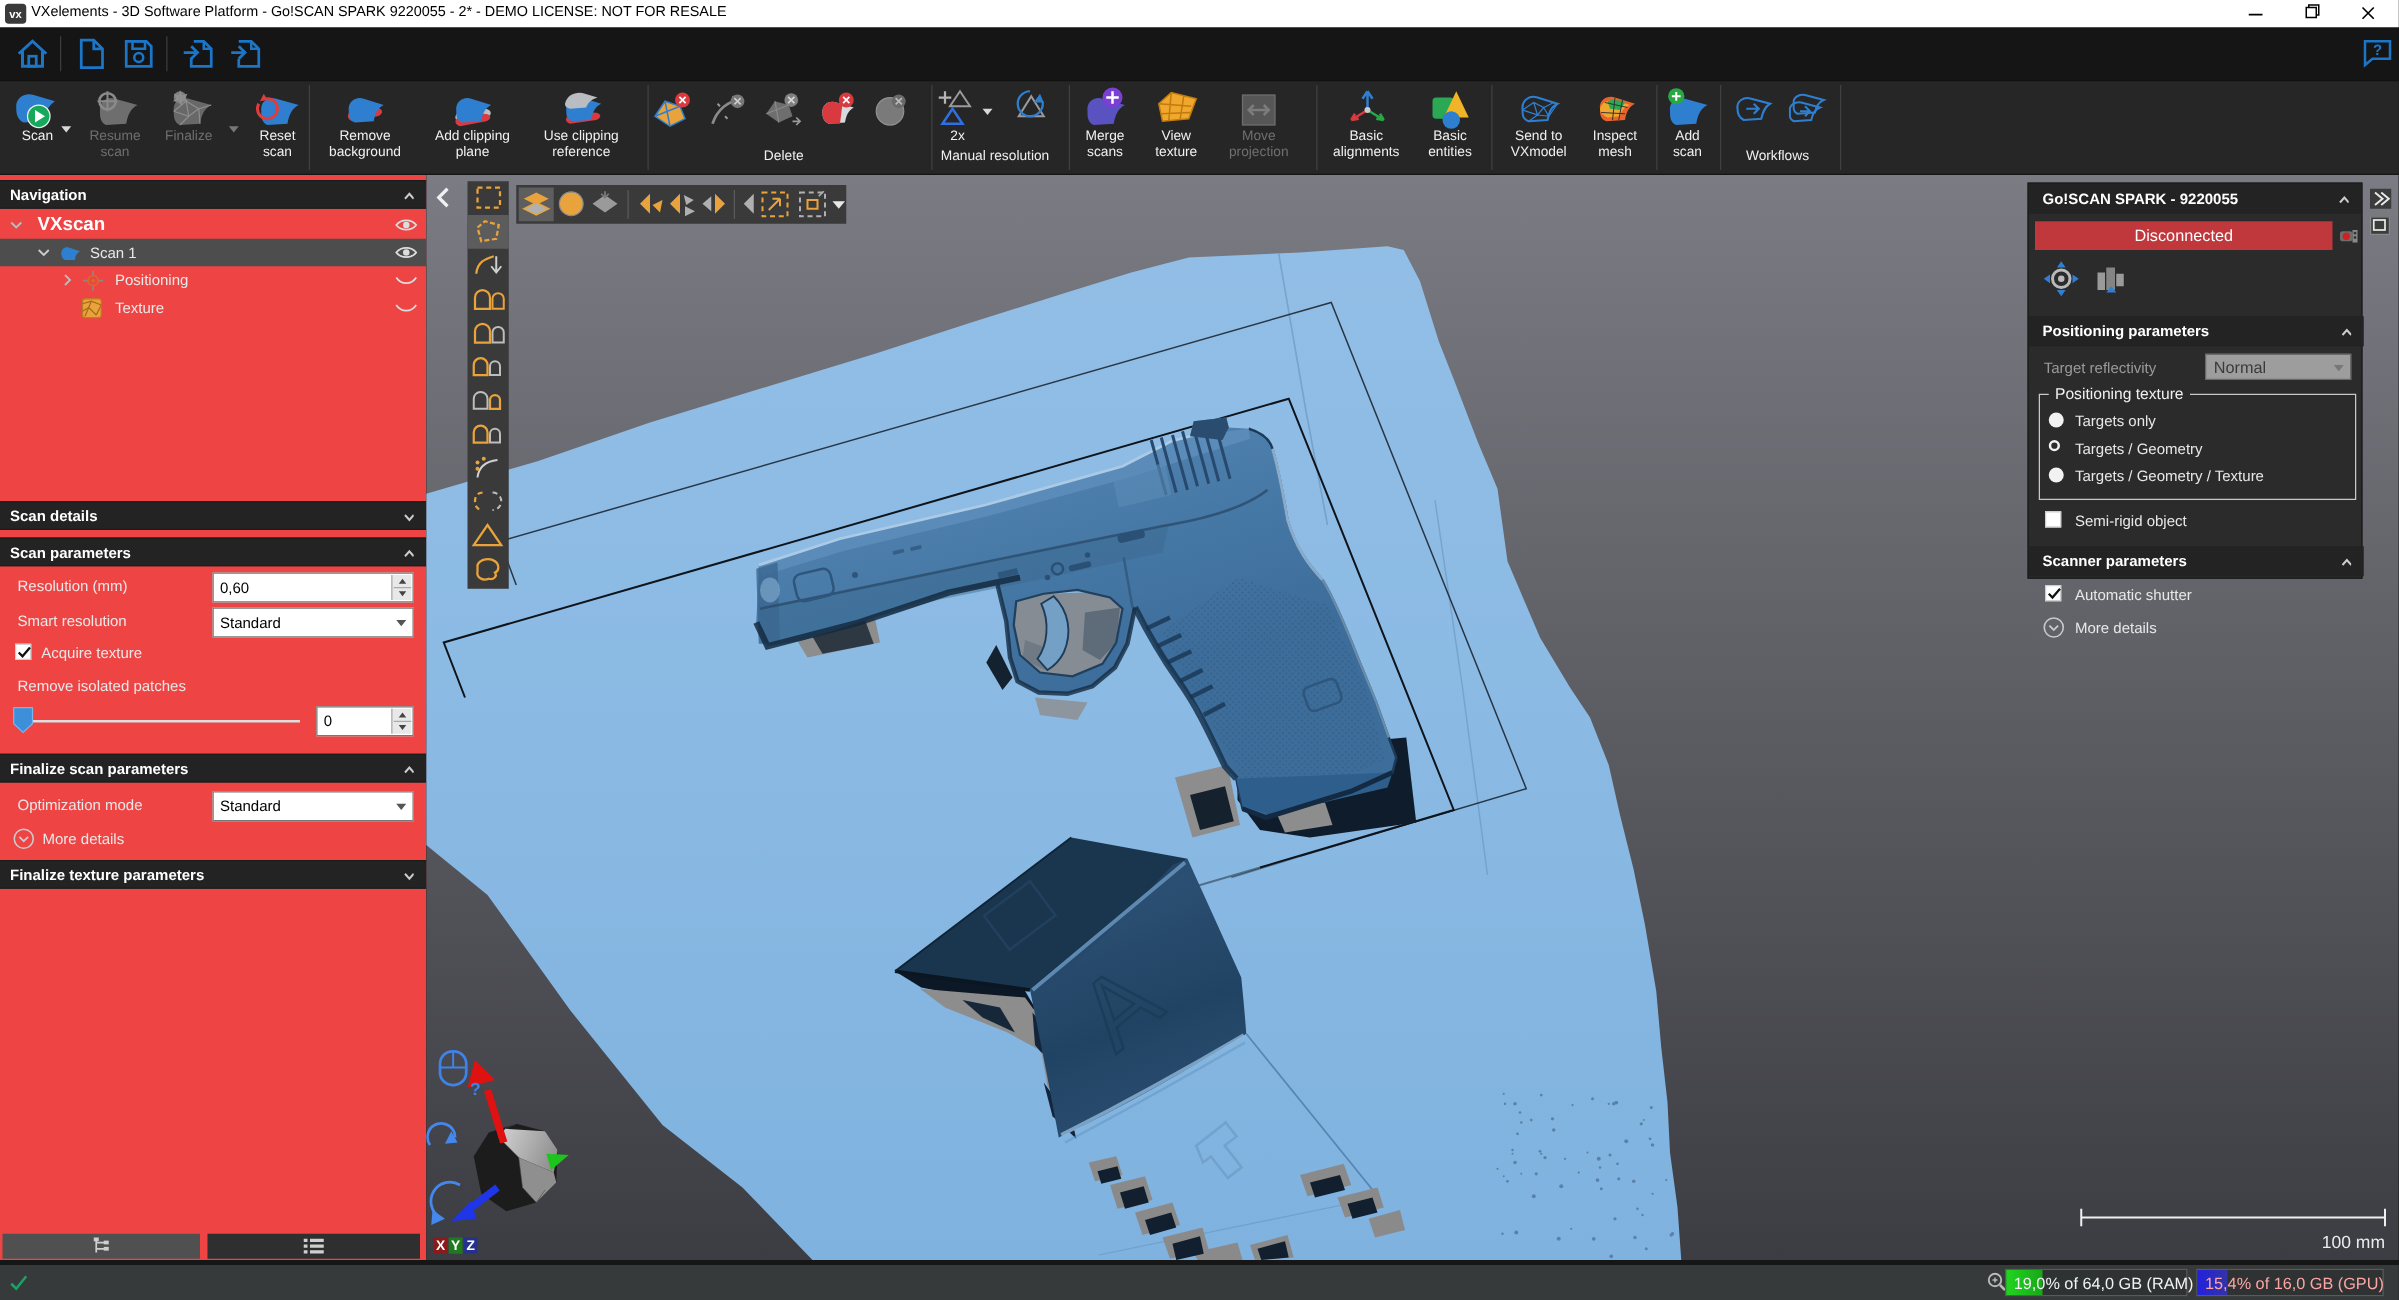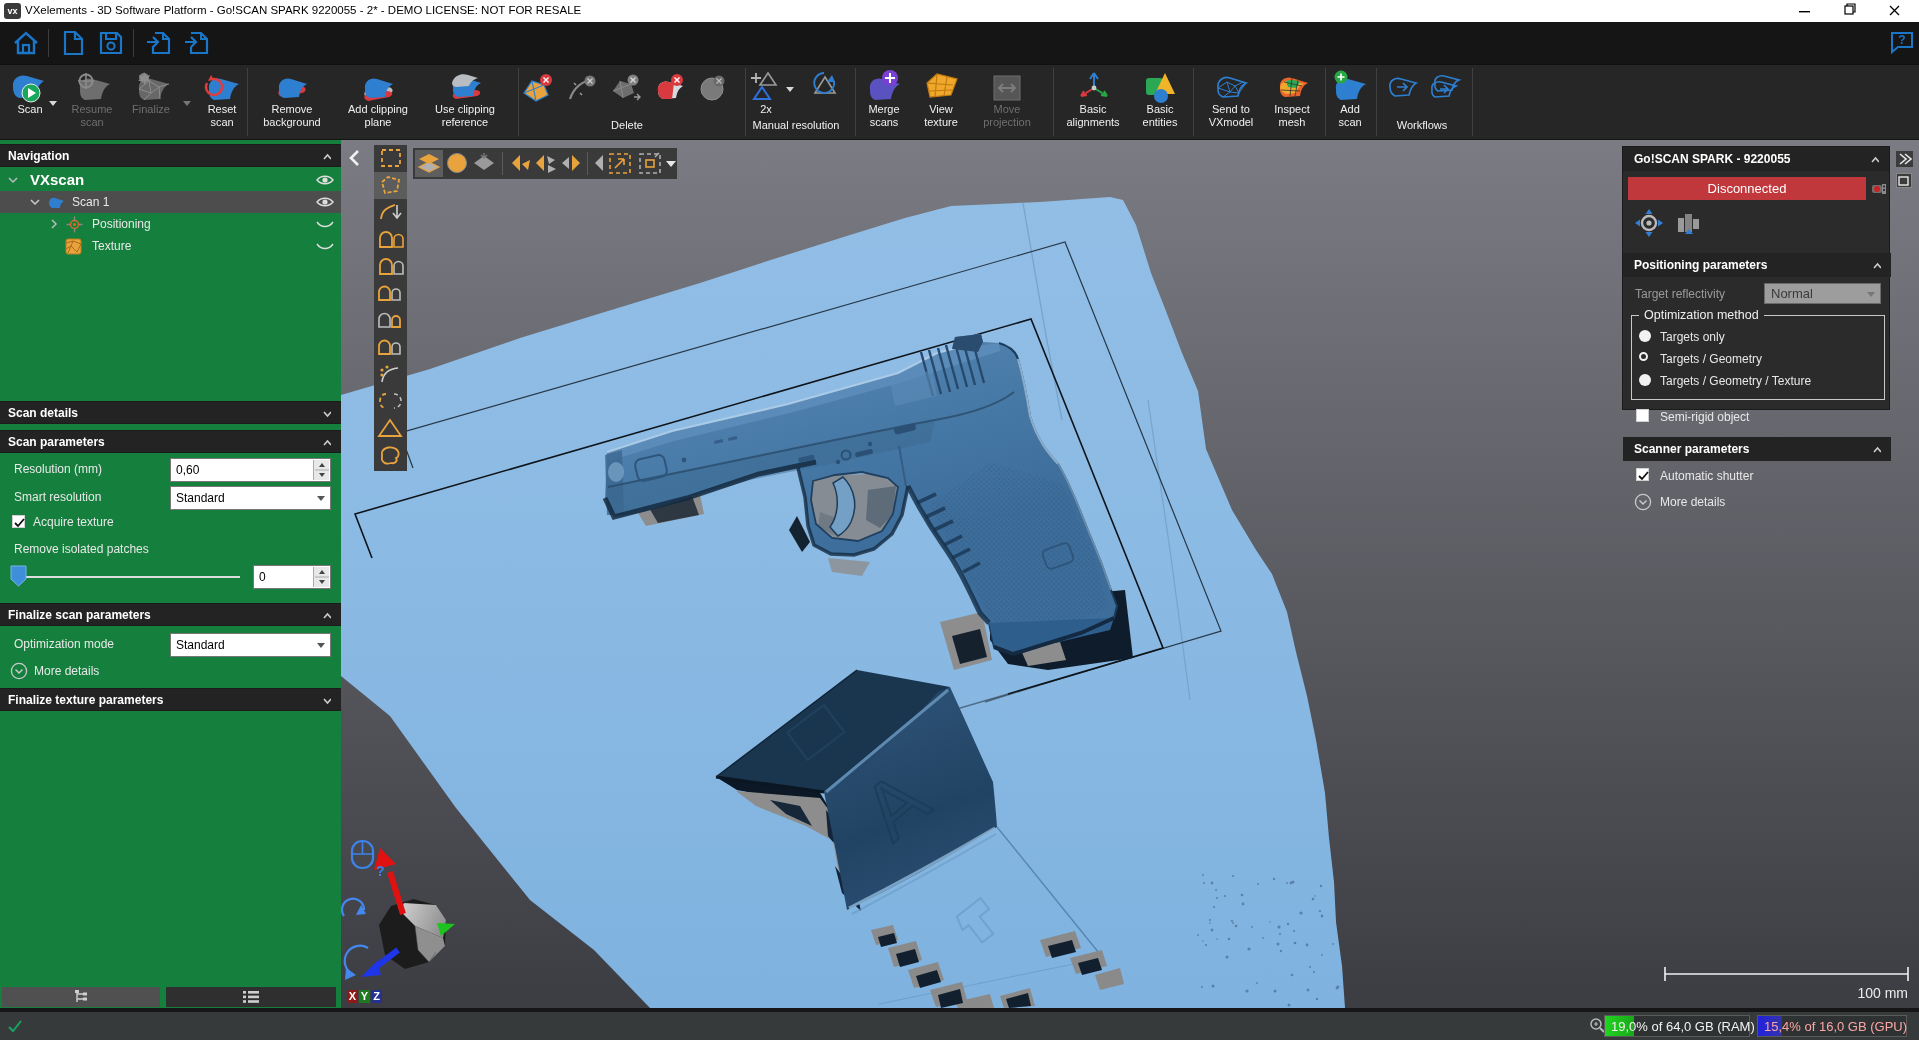--- a/index.html
+++ b/index.html
@@ -12,21 +12,21 @@
 #titlebar .winbtn { position:absolute; top:0; height:22px; color:#000; font-size:13px; text-align:center; }
 #menubar { position:absolute; left:0; top:22px; width:1919px; height:42px; background:#151515; }
 #menubar .menu { position:absolute; top:13px; color:#f2f2f2; font-size:13.5px;margin-top:37px; }
 #menubar .msep { position:absolute; top:7px; width:1px; height:28px; background:#3c3c3c; }
 #toolbar { position:absolute; left:0; top:64px; width:1919px; height:76px; background:#262626; border-top:1px solid #111; border-bottom:1px solid #141414; }
 #toolbar .sep { position:absolute; top:3px; width:1px; height:68px; background:#404040; }
 .tlbl { position:absolute; color:#f0f0f0; font-size:11px; text-align:center; line-height:12.5px; }
 .tlbl.dis { color:#6f6f6f; }
 .caret { position:absolute; width:0; height:0; border-left:4px solid transparent; border-right:4px solid transparent; border-top:5px solid #d8d8d8; }
 .caret.dis { border-top-color:#777; }
-#leftpanel { position:absolute; left:0; top:140px; width:341px; height:868px; background:#15803d;text-decoration:underline; }
+#leftpanel { position:absolute; left:0; top:140px; width:341px; height:868px; background:#ef4444;text-decoration:underline; }
 .phead { position:absolute; left:0; width:341px; height:23px; background:#232323; color:#fff; font-size:12px; font-weight:bold; line-height:23px; padding-left:8px; border-bottom:1px solid #1c1c1c; border-top:1px solid #1c1c1c;}
 .chev { position:absolute; right:10px; top:8px; width:8px; height:8px; }
 .lbl { position:absolute; color:#e8e8e8; font-size:12px; }
 .lbl.gray { color:#9a9a9a;text-align:center; }
 .inp { position:absolute; background:#fff; color:#000; font-size:12px; border:1px solid #777; }
 .spin { position:absolute; right:1px; top:1px; width:16px; height:20px; background:#e8e8e8; border-left:1px solid #aaa; }
 .ddchev { position:absolute; right:5px; top:9px; width:0; height:0; border-left:4px solid transparent; border-right:4px solid transparent; border-top:5px solid #555; }
 .cb { position:absolute; width:13px; height:13px; background:#fff; border:1px solid #d0d0d0; }
 #statusbar { position:absolute; left:0; top:1012px; width:1919px; height:28px; background:#373a3a; }
 #viewport { position:absolute; left:341px; top:140px; width:1578px; height:868px; }
@@ -754,21 +754,21 @@
   <svg width="17" height="16">
         <path d="M4 3 L10 8 L4 13 M9 3 L15 8 L9 13" fill="none" stroke="#e8e8e8" stroke-width="1.6"></path>
       </svg>
 </div>
 <div class="abs" style="left:1555px;top:33px;width:16px;height:15px;background:#3c3c3c;border:1px solid #888">
   <svg width="14" height="13">
         <rect x="2" y="2" width="9" height="8" fill="none" stroke="#e8e8e8" stroke-width="1.4"></rect>
       </svg>
 </div>
 </div>
-<div id="rightpanel" style="height:264px">
+<div id="rightpanel" style="height:317px">
   <div class="rphead">Go!SCAN SPARK - 9220055
     <svg class="chev" style="top:9px" width="9" height="8">
         <path d="M1 6 L4.5 2 L8 6" stroke="#ccc" stroke-width="1.6" fill="none"></path>
       </svg>
   </div>
   <div class="abs" style="left:5px;top:30px;width:238px;height:23px;background:#c0373c;color:#fff;font-size:13px;text-align:center;line-height:23px">Disconnected</div>
   <svg class="abs" style="left:247px;top:33px" width="18" height="17">
       <rect x="2" y="5" width="10" height="8" rx="2" fill="#6e6e6e"></rect>
       <circle cx="7" cy="9" r="3" fill="#cc2222"></circle>
       <rect x="12" y="4" width="4" height="10" fill="#8a8a8a"></rect>
@@ -789,21 +789,21 @@
   <div class="rphead" style="position:absolute;left:0;top:106px;width:268px">Positioning parameters
     <svg class="chev" style="top:9px" width="9" height="8">
         <path d="M1 6 L4.5 2 L8 6" stroke="#ccc" stroke-width="1.6" fill="none"></path>
       </svg>
   </div>
   <div class="lbl gray" style="left:12px;top:140px">Target reflectivity</div>
   <div class="abs" style="left:141px;top:136px;width:117px;height:21px;background:#9d9d9d;border:1px solid #6a6a6a;color:#3a3a3a;font-size:13px;line-height:20px;padding-left:6px">Normal
     <div class="ddchev" style="top:8px;border-top-color:#777"></div>
   </div>
   <div class="abs" style="left:8px;top:168px;width:254px;height:85px;border:1px solid #c8c8c8"></div>
-  <div class="abs" style="left:16px;top:161px;background:#2b2b2b;padding:0 5px;color:#f0f0f0;font-size:12.5px">Optimization method</div>
+  <div class="abs" style="left:16px;top:161px;background:#2b2b2b;padding:0 5px;color:#f0f0f0;font-size:12.5px">Positioning texture</div>
   <div class="radio" style="left:16px;top:183px"></div>
   <div class="lbl" style="left:37px;top:183px">Targets only</div>
   <div class="radio" style="left:16px;top:205px;background:#2b2b2b;border:2.5px solid #f2f2f2;width:9px;height:9px"></div>
   <div class="lbl" style="left:37px;top:205px">Targets / Geometry</div>
   <div class="radio" style="left:16px;top:227px"></div>
   <div class="lbl" style="left:37px;top:227px">Targets / Geometry / Texture</div>
   <div class="cb" style="left:13px;top:262px"></div>
   <div class="lbl" style="left:37px;top:263px">Semi-rigid object</div>
   <div class="rphead" style="position:absolute;left:0;top:290px;width:268px">Scanner parameters
     <svg class="chev" style="top:9px" width="9" height="8">

